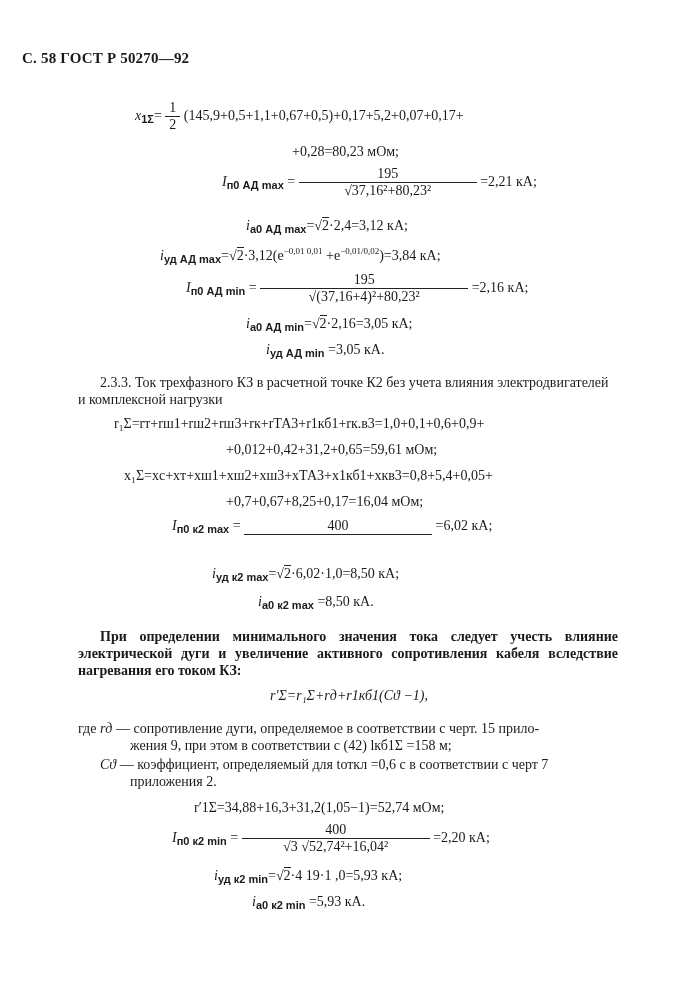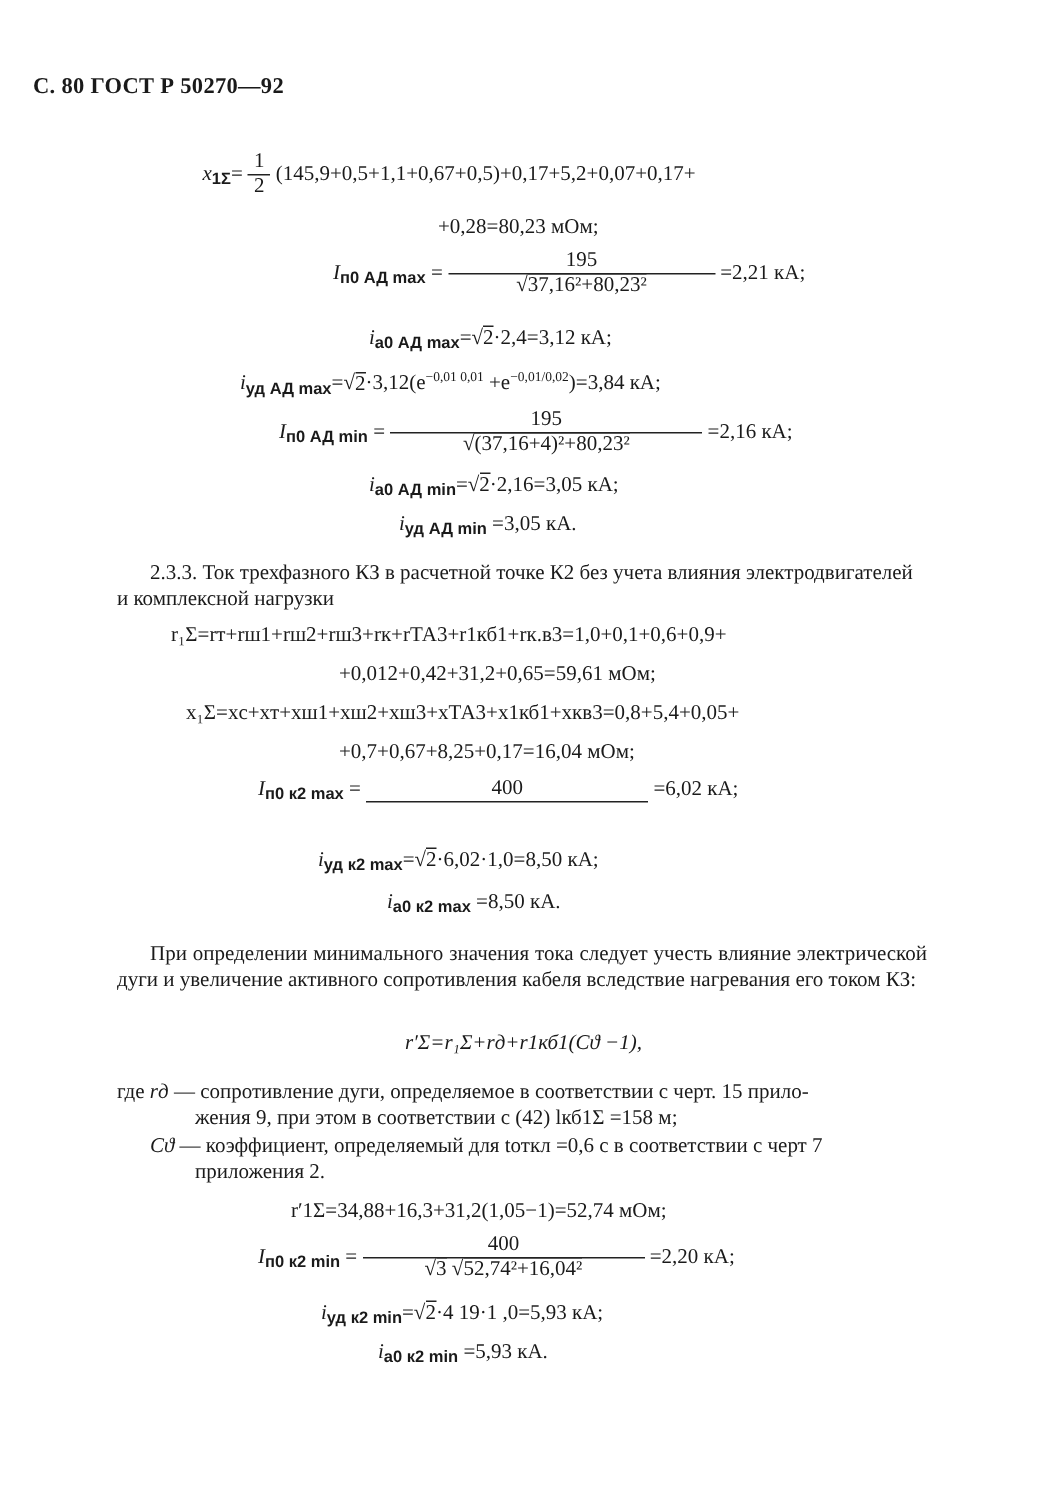--- a/index.html
+++ b/index.html
@@ -13,21 +13,21 @@
   sup{font-size:9px;}
   .frac{display:inline-block;vertical-align:middle;text-align:center;}
   .frac .num{display:block;padding:0 4px;border-bottom:1px solid #222;}
   .frac .den{display:block;padding:0 4px;}
   .sq{border-top:1px solid #222;}
   .para{font-size:14px;line-height:17px;white-space:normal;}
 </style>
 </head>
 <body>
 
-<div class="abs hdr" style="left:22px;top:50px;">С. 80 ГОСТ Р 50270—92</div>
+<div class="abs hdr" style="left:22px;top:50px;">С. 58 ГОСТ Р 50270—92</div>
 
 <div class="abs eq" style="left:135px;top:100px;">
   <span class="it">x</span><sub>1Σ</sub>=
   <span class="frac"><span class="num">1</span><span class="den">2</span></span>
   <span>(145,9+0,5+1,1+0,67+0,5)+0,17+5,2+0,07+0,17+</span>
 </div>
 <div class="abs eq" style="left:292px;top:144px;">+0,28=80,23 мОм;</div>
 
 <div class="abs eq" style="left:222px;top:166px;">
   <span class="it">I</span><sub>п0 АД max</sub> =
@@ -72,21 +72,21 @@
 </div>
 
 <div class="abs eq" style="left:212px;top:566px;">
   <span class="it">i</span><sub>уд к2 max</sub><span>=√</span><span class="sq">2</span><span>·6,02·1,0=8,50 кА;</span>
 </div>
 
 <div class="abs eq" style="left:258px;top:594px;">
   <span class="it">i</span><sub>а0 к2 max</sub> <span>=8,50 кА.</span>
 </div>
 
-<div class="abs para" style="left:78px;top:628px;width:540px;text-indent:22px;text-align:justify;">При определении минимального значения тока следует учесть влияние электрической дуги и увеличение активного сопротивления кабеля вследствие нагревания его током КЗ:</div>
+<div class="abs para" style="left:78px;top:628px;width:540px;text-indent:22px;text-align:justify;font-weight:bold;">При определении минимального значения тока следует учесть влияние электрической дуги и увеличение активного сопротивления кабеля вследствие нагревания его током КЗ:</div>
 
 <div class="abs eq it" style="left:270px;top:688px;">r′Σ=r₁Σ+rд+r1кб1(Cϑ −1),</div>
 
 <div class="abs para" style="left:78px;top:720px;">
   <span>где</span> <span class="it">rд</span> <span>— сопротивление дуги, определяемое в соответствии с черт. 15 прило-</span>
 </div>
 <div class="abs para" style="left:130px;top:737px;">жения 9, при этом в соответствии с (42) lкб1Σ =158 м;</div>
 <div class="abs para" style="left:100px;top:756px;">
   <span class="it">Cϑ</span> <span>— коэффициент, определяемый для tоткл =0,6 с в соответствии с черт 7</span>
 </div>

